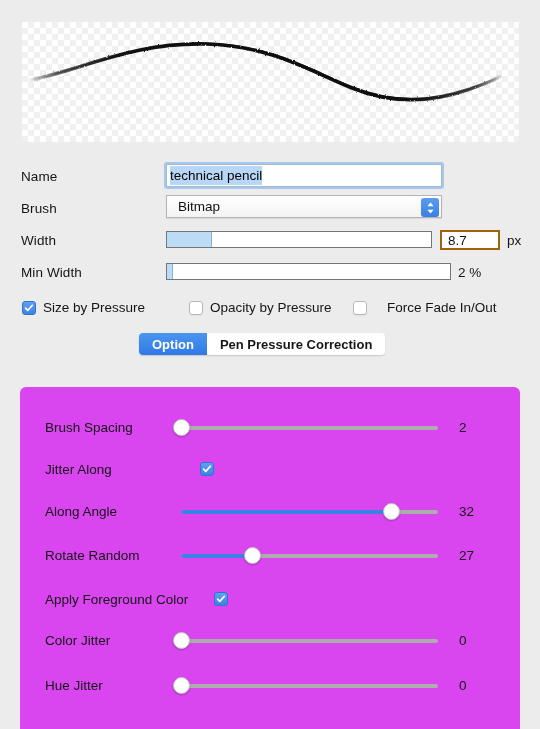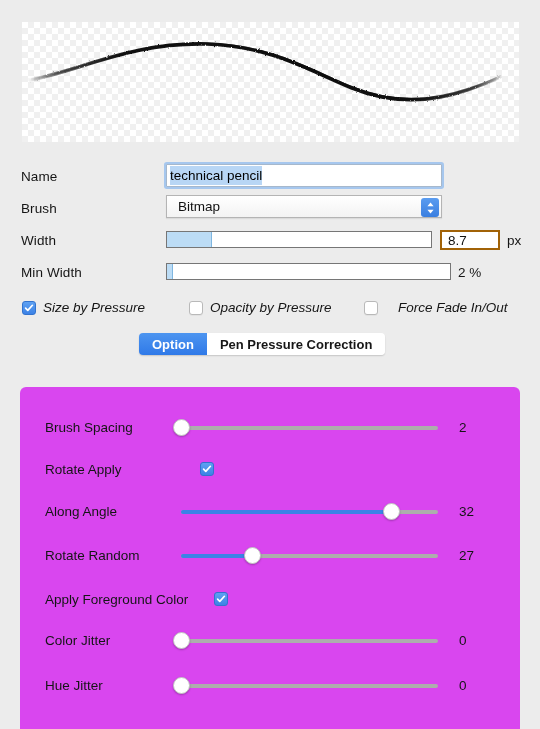--- a/index.html
+++ b/index.html
@@ -156,21 +156,20 @@
     color: #151515;
   }
 
   
   .cbrow {
     position: absolute;
     left: 0;
     top: 300px;
     width: 486px;
     height: 22px;
-    font-style: italic;
   }
   .cb {
     position: absolute;
     display: flex;
     align-items: center;
     gap: 7px;
   }
   .box {
     width: 14px;
     height: 14px;
@@ -371,21 +370,21 @@
       <svg width="10" height="10" viewBox="0 0 10 10">
           <path d="M1.6 5.2 L3.8 7.4 L8.4 2.3" fill="none" stroke="#ffffff" stroke-width="1.7" stroke-linecap="round" stroke-linejoin="round"></path>
         </svg>
     </span>
     <span class="cblabel">Size by Pressure</span>
   </div>
   <div class="cb" style="left:189px;">
     <span class="box off"></span>
     <span class="cblabel">Opacity by Pressure</span>
   </div>
-  <div class="cb" style="left:364px;gap:20px;">
+  <div class="cb" style="left:353px;gap:20px;">
     <span class="box off"></span>
     <span class="cblabel">Force Fade In/Out</span>
   </div>
 </div>
 
 <div class="tabs">
   <div class="tab active">Option</div>
   <div class="tab">Pen Pressure Correction</div>
 </div>
 
@@ -395,21 +394,21 @@
     <span class="plabel">Brush Spacing</span>
     <div class="slider">
       <div class="strack"></div>
       <div class="sfill" id="f0" style="width: 0%;"></div>
       <div class="sknob" id="k0" style="left: 0%;"></div>
     </div>
     <span class="pvalue">2</span>
   </div>
 
   <div class="prow" style="top:69px;">
-    <span class="plabel">Rotate Apply</span>
+    <span class="plabel">Jitter Along</span>
     <span class="pcheck box on" style="left:180px; top:6px;">
       <svg width="10" height="10" viewBox="0 0 10 10">
           <path d="M1.6 5.2 L3.8 7.4 L8.4 2.3" fill="none" stroke="#ffffff" stroke-width="1.7" stroke-linecap="round" stroke-linejoin="round"></path>
         </svg>
     </span>
   </div>
 
   <div class="prow" style="top:111px;">
     <span class="plabel">Along Angle</span>
     <div class="slider">

